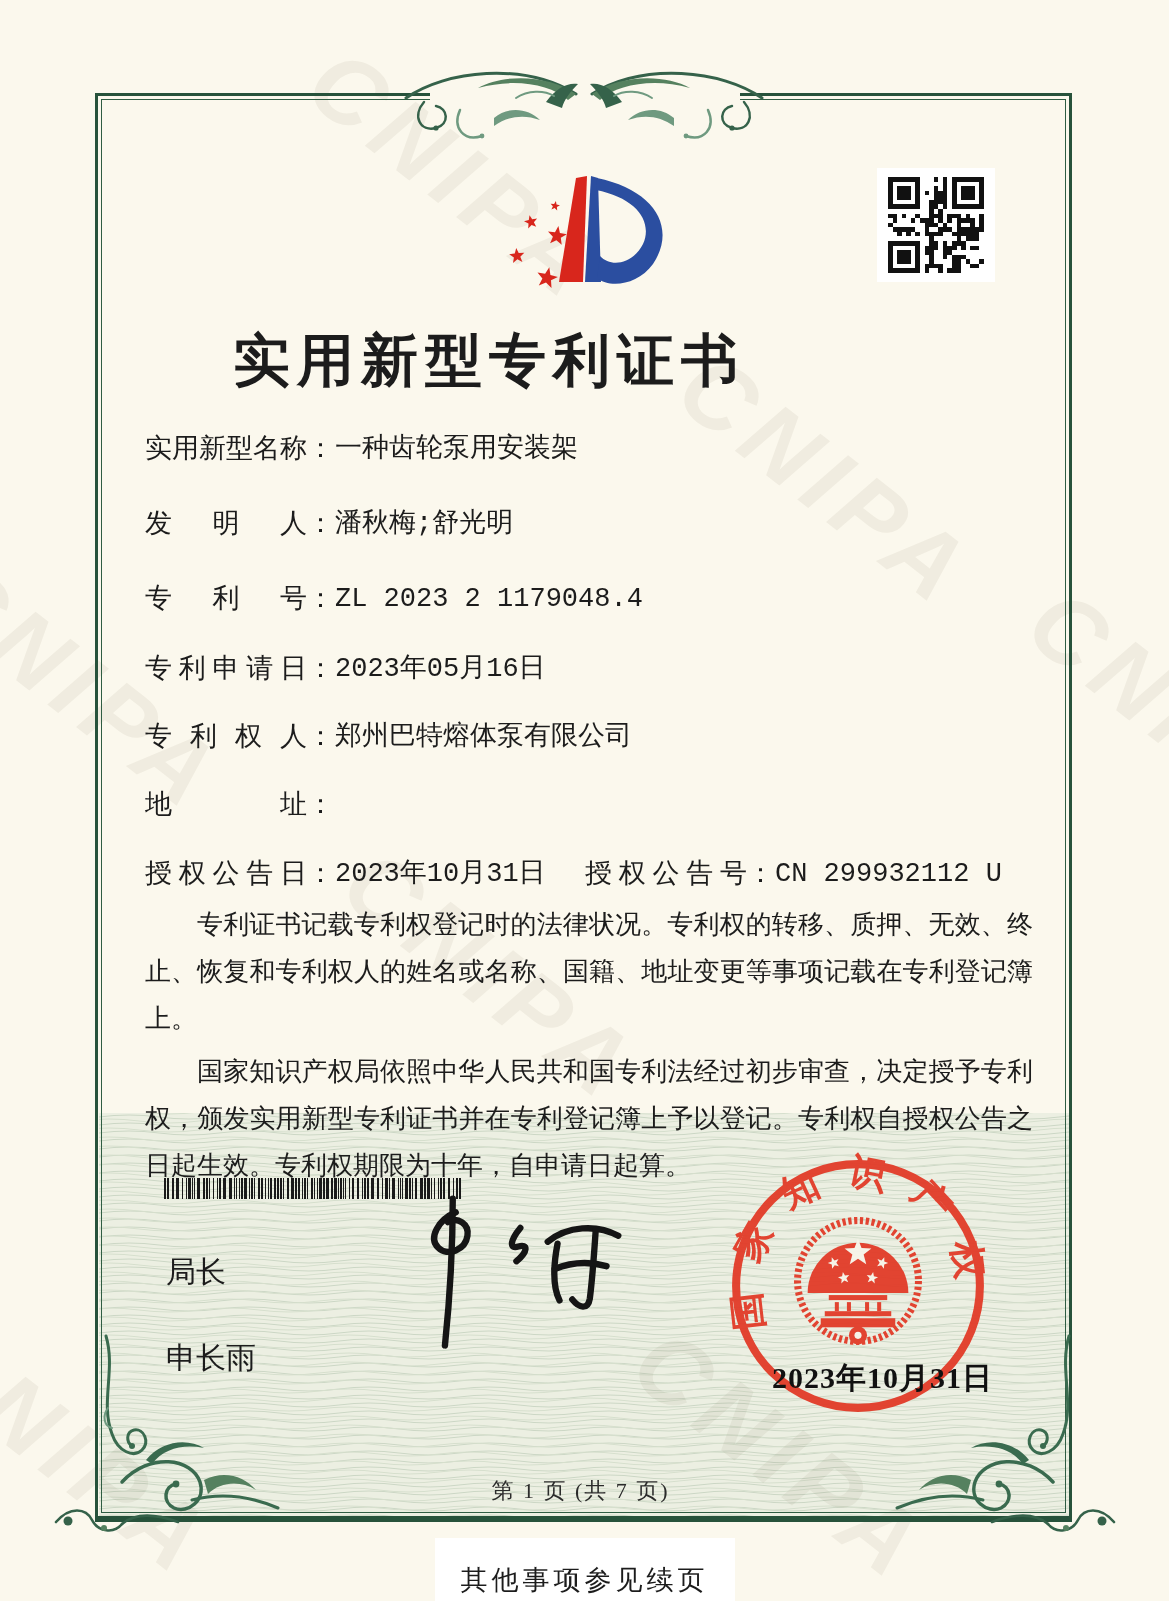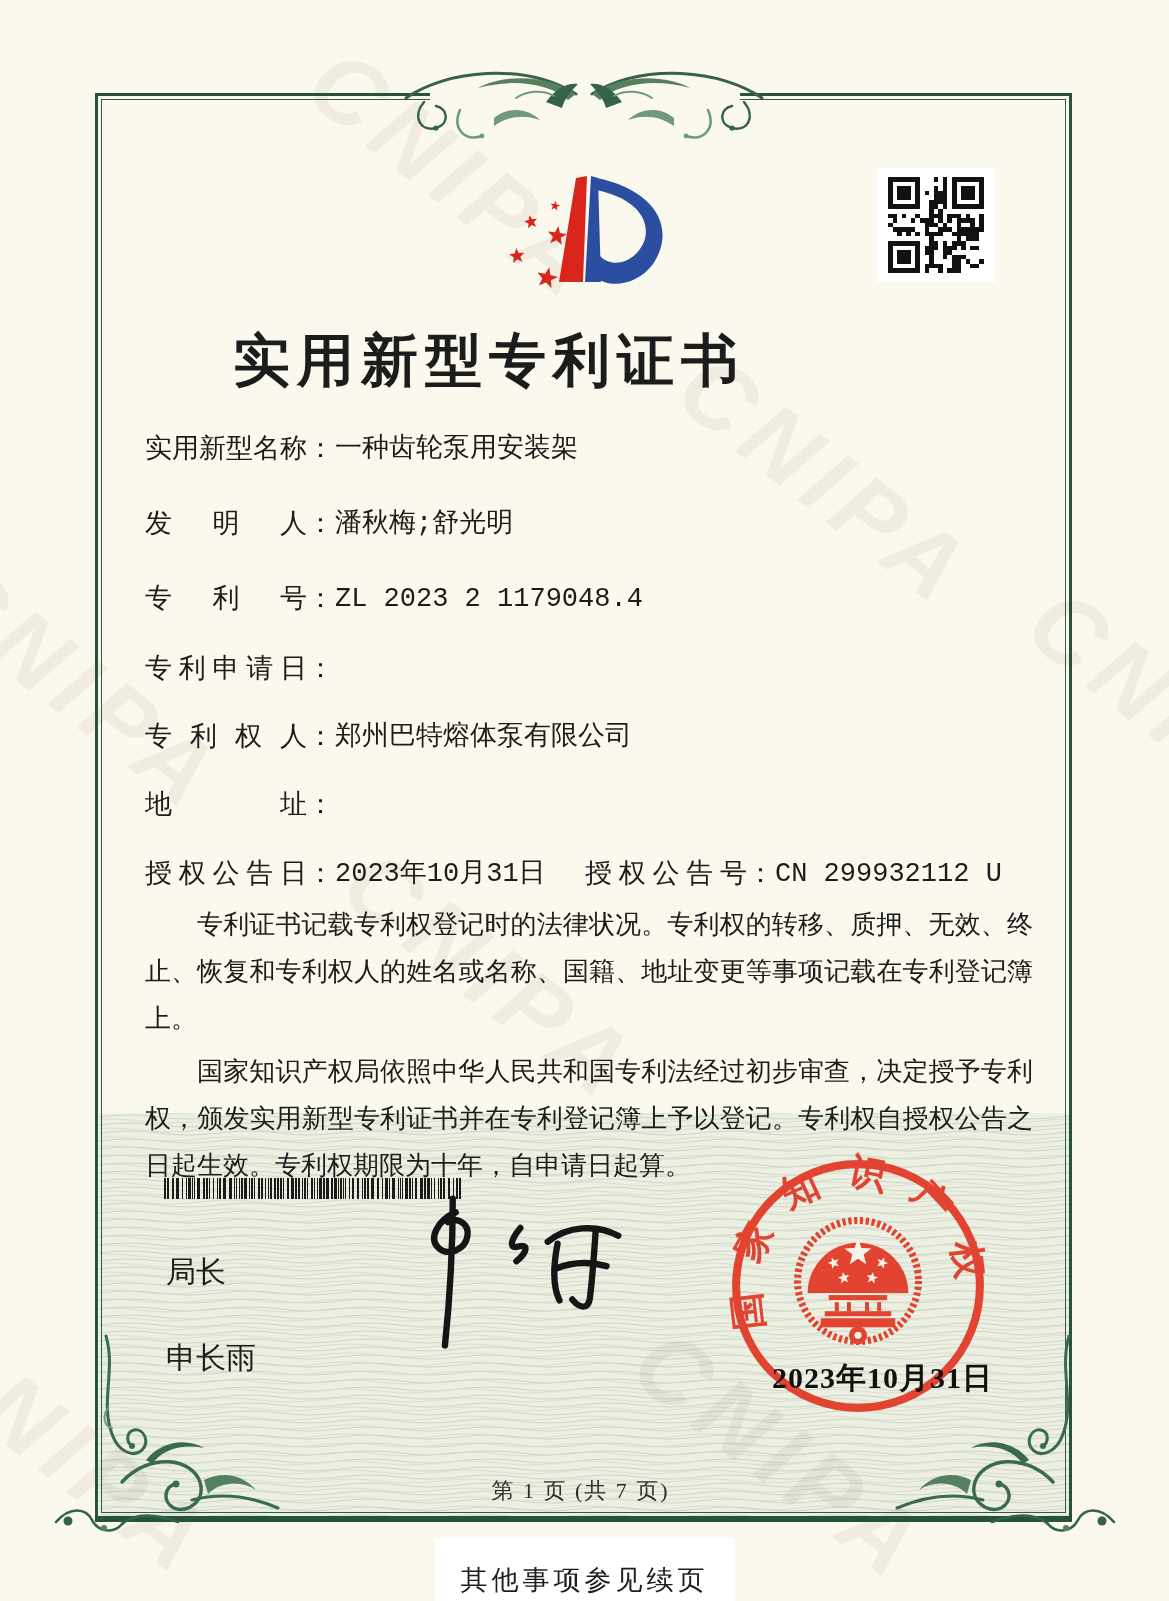--- a/index.html
+++ b/index.html
@@ -331,20 +331,21 @@
     <span class="f-value">潘秋梅;舒光明</span>
   </div>
   <div class="row" style="top:580px">
     <span class="f-label">专利号</span>
     <span class="f-colon">：</span>
     <span class="f-value">ZL 2023 2 1179048.4</span>
   </div>
   <div class="row" style="top:650px">
     <span class="f-label">专利申请日</span>
     <span class="f-colon">：</span>
+    <span class="f-value">2023年05月16日</span>
   </div>
   <div class="row" style="top:718px">
     <span class="f-label">专利权人</span>
     <span class="f-colon">：</span>
     <span class="f-value">郑州巴特熔体泵有限公司</span>
   </div>
   <div class="row" style="top:786px">
     <span class="f-label">地址</span>
     <span class="f-colon">：</span>
   </div>

